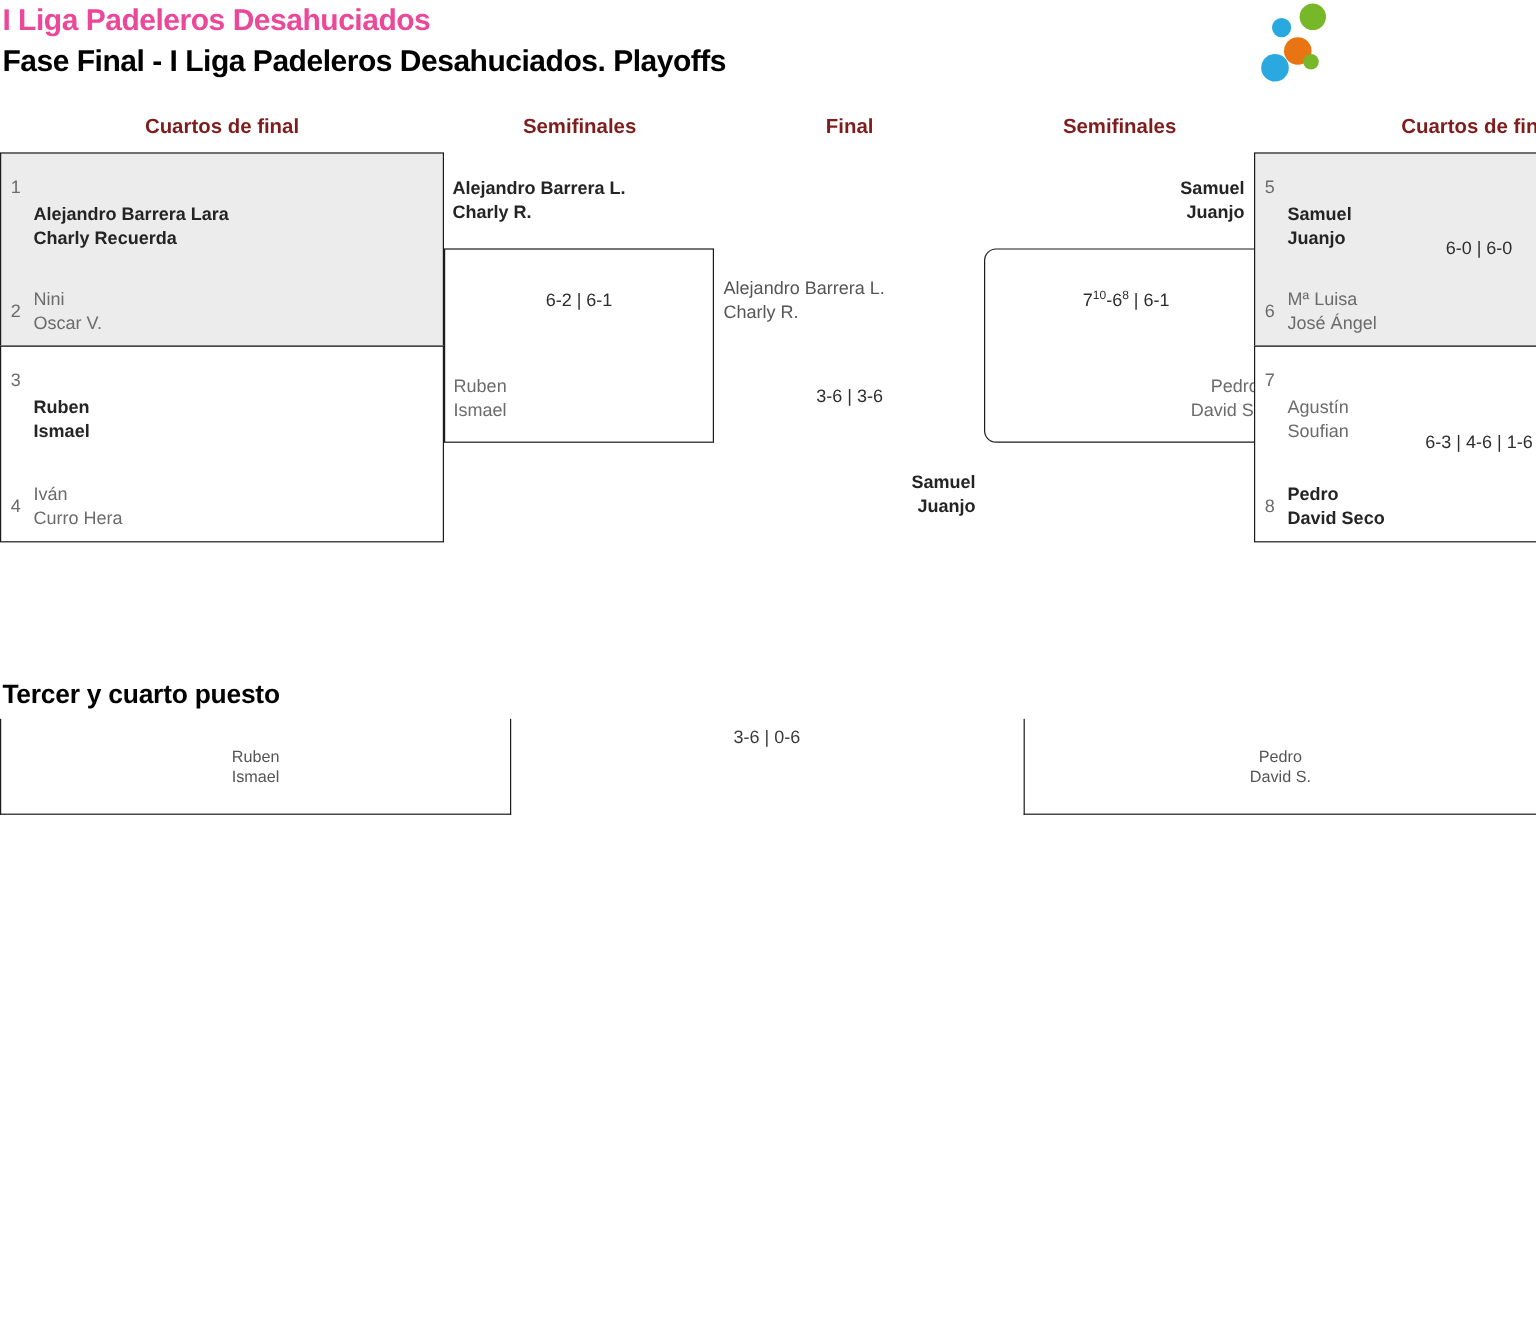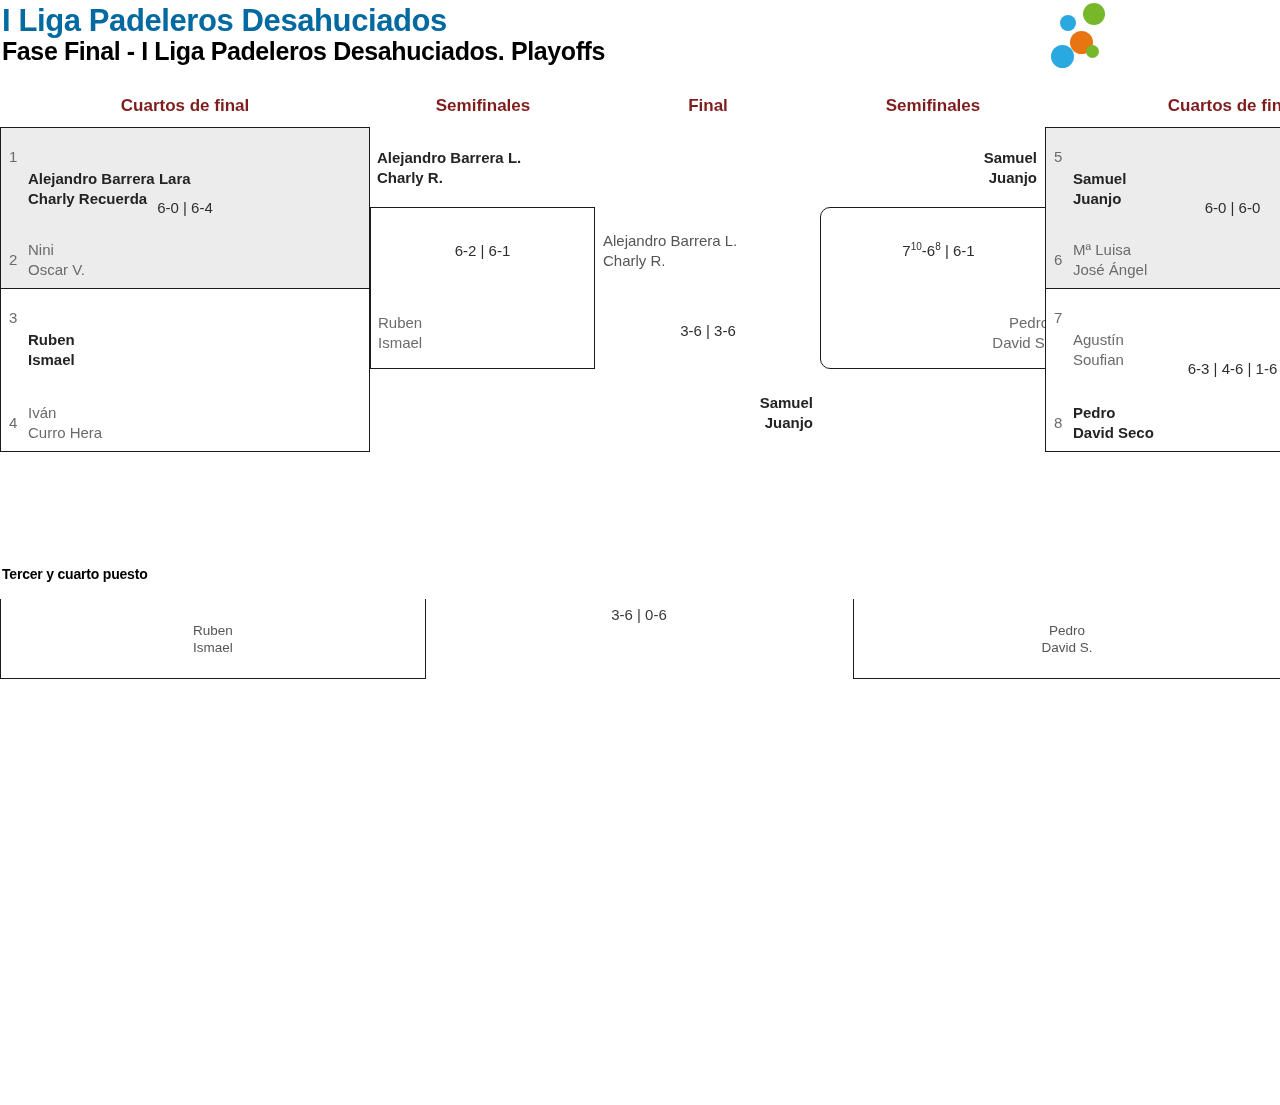--- a/index.html
+++ b/index.html
@@ -1,21 +1,21 @@
 <!DOCTYPE html>
 <html><head>
 <meta charset="utf-8">
 <style>
   html,body{margin:0;padding:0;}
   body{
     width:1280px;height:1105px;position:relative;overflow:hidden;
     background:#ffffff;font-family:"Liberation Sans",sans-serif;
   }
   
-  .page-title{position:absolute;left:2px;top:3px;font-size:31px;font-weight:700;color:#0369a1;letter-spacing:-0.4px;white-space:nowrap;}
+  .page-title{position:absolute;left:2px;top:3px;font-size:25px;font-weight:700;color:#ec4899;letter-spacing:-0.4px;white-space:nowrap;}
   .page-subtitle{position:absolute;left:2px;top:37px;font-size:25px;font-weight:700;color:#000;letter-spacing:-0.4px;white-space:nowrap;}
   
   .logo{position:absolute;left:1046px;top:0;width:234px;height:76px;}
   .dot{position:absolute;border-radius:50%;}
   .dot-blue-sm{left:14px;top:15px;width:16px;height:16px;background:#2aa9e0;}
   .dot-green-lg{left:37px;top:3px;width:22px;height:22px;background:#76b82a;}
   .dot-orange{left:24px;top:31px;width:23px;height:23px;background:#e87511;}
   .dot-blue-lg{left:5px;top:45px;width:23px;height:23px;background:#2aa9e0;}
   .dot-green-sm{left:40px;top:45px;width:13px;height:13px;background:#76b82a;}
   .logo-text{position:absolute;left:70px;top:12px;font-size:50px;font-weight:800;color:#76b82a;letter-spacing:-2.5px;line-height:50px;}
@@ -35,21 +35,21 @@
   .seed-top{top:20px;}
   .team-top{top:9px;margin-top:32px;}
   .qf-score{top:71px;}
   .team-bottom{bottom:9px;}
   .seed-bottom{bottom:20px;}
   
   .float-team{position:absolute;font-size:15px;line-height:19.5px;white-space:nowrap;}
   .align-right{text-align:right;}
   .mid-grey{color:#555555;}
   
-  .tp-heading{position:absolute;left:2px;top:566px;font-size:14px;font-weight:700;color:#000;letter-spacing:-0.2px;}
+  .tp-heading{position:absolute;left:2px;top:566px;font-size:22px;font-weight:700;color:#000;letter-spacing:-0.2px;}
   .u-box{position:absolute;border:1px solid #1b1b1b;border-top:none;box-sizing:border-box;}
   .tp-team{position:absolute;left:0;width:100%;top:23px;text-align:center;font-size:13.5px;line-height:17px;color:#555;white-space:nowrap;}
   .tp-score{position:absolute;left:489px;top:606px;width:300px;text-align:center;font-size:15px;color:#3a3a3a;white-space:nowrap;}
 </style>
 </head>
 <body>
 
 <div class="page-title">I Liga Padeleros Desahuciados</div>
 <div class="page-subtitle">Fase Final - I Liga Padeleros Desahuciados. Playoffs</div>
 
@@ -66,21 +66,20 @@
 <div class="col-header" style="left:558px;">Final</div>
 <div class="col-header" style="left:783px;">Semifinales</div>
 <div class="col-header" style="left:1082px;">Cuartos de final</div>
 
 <div class="box bg-grey" style="left:0;top:127px;width:370px;height:162px;">
   <span class="seed seed-top">1</span>
   <div class="team inbox-left team-top winner">
     <div>Alejandro Barrera Lara</div>
     <div>Charly Recuerda</div>
   </div>
-  <div class="score qf-score">6-0 | 6-4</div>
   <span class="seed seed-bottom">2</span>
   <div class="team inbox-left team-bottom loser">
     <div>Nini</div>
     <div>Oscar V.</div>
   </div>
 </div>
 
 <div class="box bg-white" style="left:0;top:288px;width:370px;height:164px;">
   <span class="seed seed-top">3</span>
   <div class="team inbox-left team-top winner">

